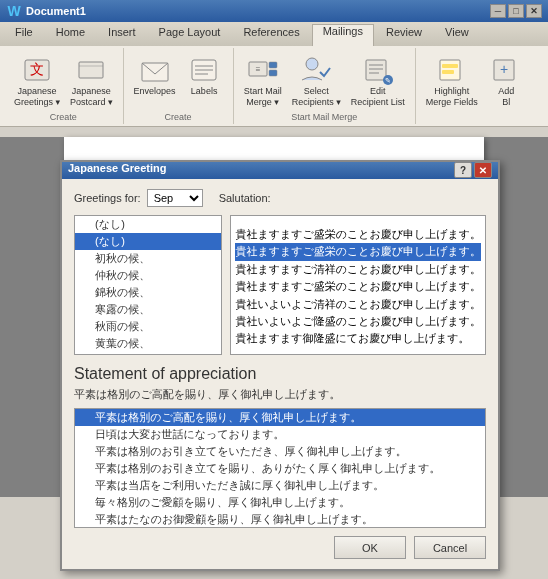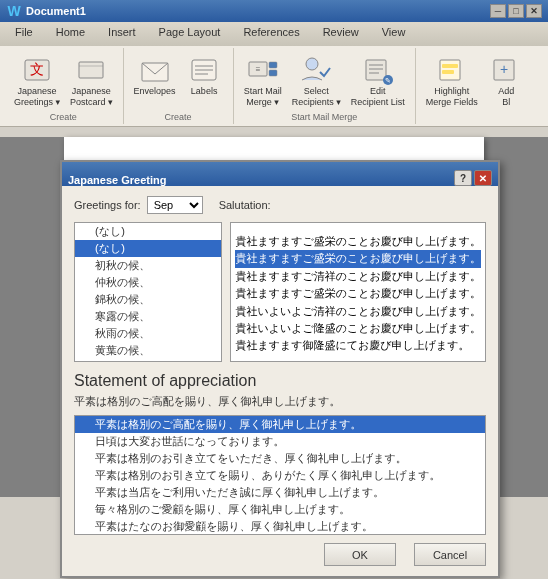--- a/index.html
+++ b/index.html
@@ -145,23 +145,23 @@
       top: 160px;
       left: 60px;
       width: 440px;
       background: #f0ece4;
       border: 2px solid #888;
       box-shadow: 3px 3px 8px rgba(0,0,0,0.4);
       z-index: 10;
     }
     .dialog-titlebar {
       background: linear-gradient(to bottom, #4a7ab5, #2a5a9f);
-      height: 24px;
-      display: flex;
-      align-items: flex-end;
+      height: 17px;
+      display: flex;
+      align-items: flex-start;
       padding: 0 6px;
       color: white;
       font-size: 11px;
       font-weight: bold;
     }
     .dialog-titlebar-text {
       flex: 1;
     }
     .dialog-titlebar-controls {
       display: flex;
@@ -281,21 +281,21 @@
       background: white;
       height: 120px;
       overflow-y: scroll;
       font-size: 11px;
     }
 
     
     .dialog-buttons {
       display: flex;
       justify-content: flex-end;
-      gap: 18px;
+      gap: 8px;
       padding-top: 8px;
     }
     .dialog-btn {
       width: 72px;
       height: 23px;
       background: linear-gradient(to bottom, #f5f3ee, #dedad2);
       border: 1px solid #999;
       font-size: 11px;
       cursor: pointer;
       display: flex;
@@ -350,20 +350,21 @@
   </div>
 </div>
 
 <div class="ribbon">
   <div class="ribbon-tabs">
     <div class="ribbon-tab">File</div>
     <div class="ribbon-tab">Home</div>
     <div class="ribbon-tab">Insert</div>
     <div class="ribbon-tab">Page Layout</div>
     <div class="ribbon-tab">References</div>
+    <div class="ribbon-tab active">Mailings</div>
     <div class="ribbon-tab">Review</div>
     <div class="ribbon-tab">View</div>
   </div>
   <div class="ribbon-content">
 
     <div class="ribbon-group">
       <div class="ribbon-group-items">
         <div class="ribbon-btn-large">
           <div class="btn-icon">
             <svg width="32" height="32" viewBox="0 0 32 32">

